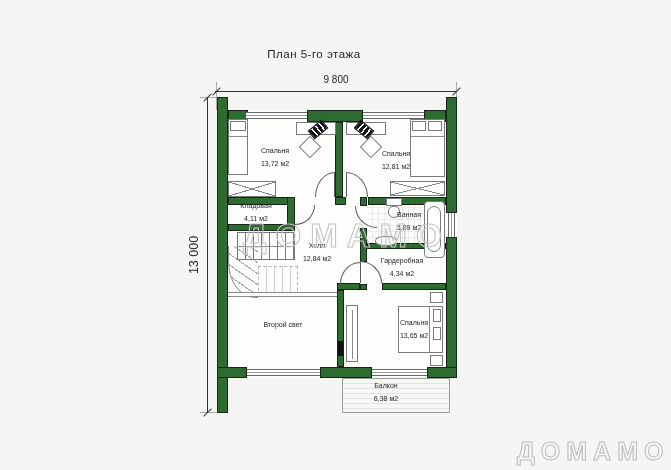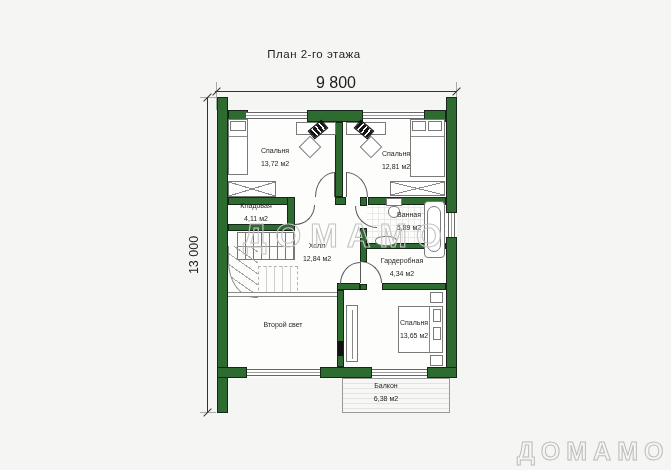--- a/index.html
+++ b/index.html
@@ -40,38 +40,38 @@
   .rail{position:absolute;border-top:1px solid #8a8a8a;border-bottom:1px solid #8a8a8a;box-sizing:border-box;}
   
   .balcony{position:absolute;border:1px solid #999;box-sizing:border-box;
      background:repeating-linear-gradient(180deg,#f7f7f5 0 4px,#e3e3e1 4px 5px);}
   
   .tile{position:absolute;
      background-image:repeating-linear-gradient(90deg,transparent 0 5px,#eaeae8 5px 6px),
                       repeating-linear-gradient(0deg,transparent 0 5px,#eaeae8 5px 6px);}
   
   .title{position:absolute;font-size:11.5px;color:#1d1d1d;letter-spacing:.5px;white-space:nowrap;transform:translateX(-50%);}
-  .dim-text{position:absolute;font-size:16px;color:#1d1d1d;white-space:nowrap;transform:translateX(-50%);}
+  .dim-text{position:absolute;font-size:10px;color:#1d1d1d;white-space:nowrap;transform:translateX(-50%);}
   .dim-text-v{position:absolute;font-size:12.5px;color:#1d1d1d;white-space:nowrap;transform:translate(-50%,-50%) rotate(-90deg);}
   .room-label{position:absolute;transform:translateX(-50%);text-align:center;font-size:7px;color:#1f1f1f;line-height:13px;white-space:nowrap;}
   .room-label span{display:block;}
   .dim-line{position:absolute;background:#333;}
   .ext-line{position:absolute;background:#aaa;}
   .tick{position:absolute;width:11px;height:1px;background:#333;transform:rotate(-45deg);}
   
   .wm{position:absolute;font-weight:700;color:transparent;-webkit-text-stroke:1.1px #c5c5c5;white-space:nowrap;z-index:50;}
   .wm-center{font-size:33px;letter-spacing:9px;}
   .wm-corner{font-size:25px;letter-spacing:6px;-webkit-text-stroke:1px #bcbcbc;}
 </style>
 </head>
 <body>
 
 <div class="stage">
 
-  <div class="title" style="left:314px;top:48px;">План 2-го этажа</div>
+  <div class="title" style="left:314px;top:48px;">План 5-го этажа</div>
 
   <div class="dim-text" style="left:336px;top:74px;">9 800</div>
   <div class="dim-line" style="left:215px;top:91px;width:242px;height:1px;"></div>
   <div class="ext-line" style="left:216px;top:82px;width:1px;height:28px;"></div>
   <div class="ext-line" style="left:456px;top:82px;width:1px;height:28px;"></div>
   <div class="tick" style="left:211px;top:91px;"></div>
   <div class="tick" style="left:451px;top:91px;"></div>
 
   <div class="dim-text-v" style="left:194px;top:255px;">13 000</div>
   <div class="dim-line" style="left:207px;top:97px;width:1px;height:316px;"></div>

